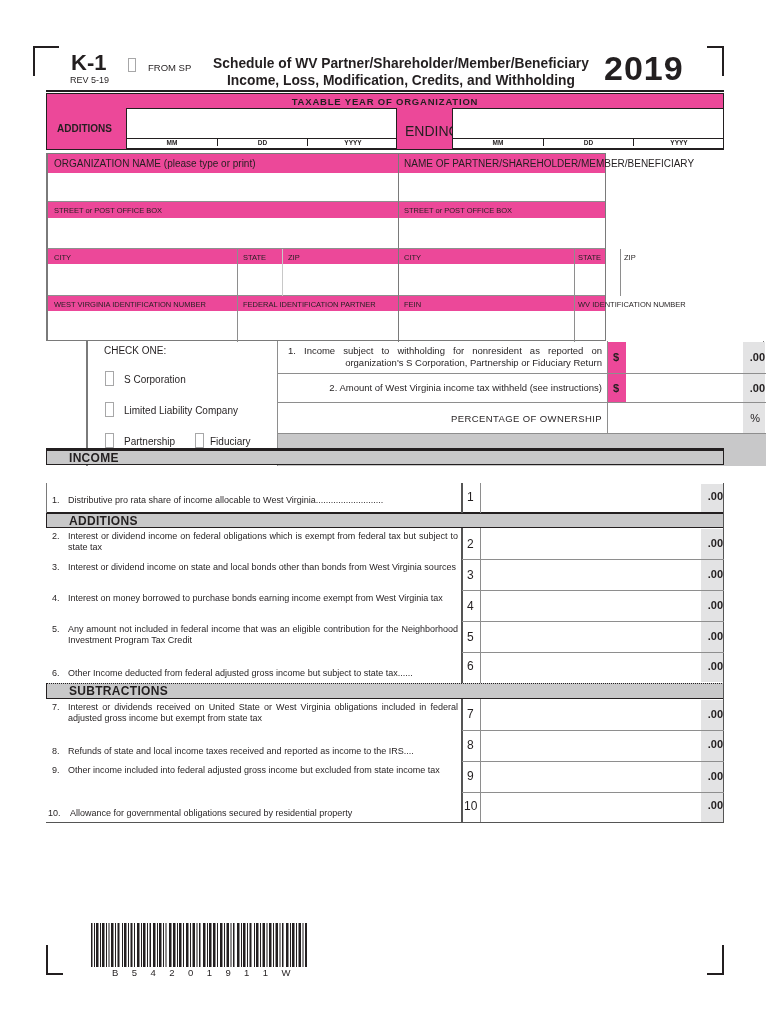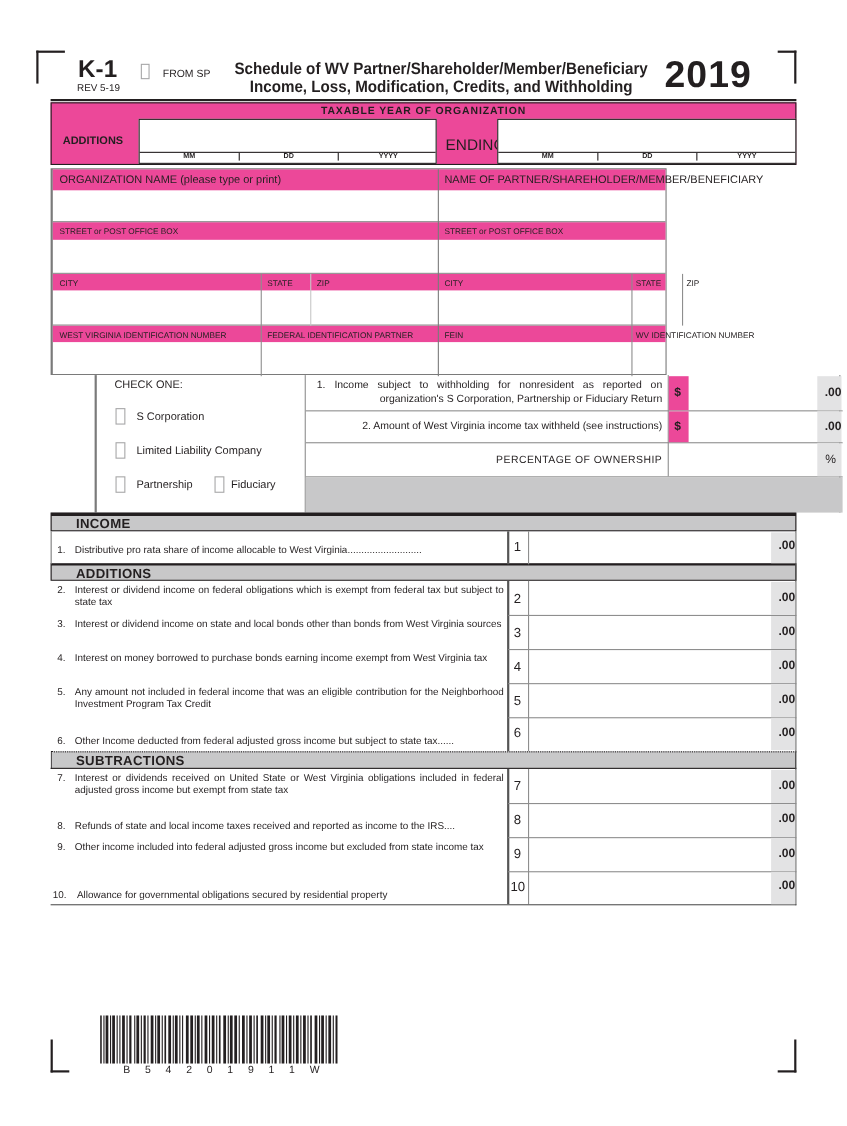--- a/index.html
+++ b/index.html
@@ -161,21 +161,21 @@
   <div class="abs grey" style="left:520px;top:33px;width:18px;height:28px;font-size:11px;font-weight:bold;padding:8px 0 0 5px;">$</div>
   <input class="field" style="left: 539px; top: 33px; width: 115px; height: 28px; text-align: right;" value="">
   <div class="cents" style="left:655px;top:33px;height:28px;padding-top:8px;">.00</div>
 
   <input class="field" style="left: 520px; top: 62px; width: 134px; height: 30px; text-align: right;" value="">
   <div class="cents" style="left:655px;top:62px;height:30px;padding-top:9px;padding-right:5px;font-weight:normal;">%</div>
 
   <div class="abs darkgrey" style="left:190px;top:93px;width:488px;height:32px;"></div>
 </div>
 
-<div class="sec-hdr" style="top:466px;border-top:3px solid #231f20;height:17px;">
+<div class="sec-hdr" style="top:448px;border-top:3px solid #231f20;height:17px;">
   <span>INCOME</span>
 </div>
 
 <div class="sec-hdr" style="top:512px;">
   <span>ADDITIONS</span>
 </div>
 
 <div class="sec-hdr" style="top:683px;border-top:1px dotted #231f20;">
   <span>SUBTRACTIONS</span>
 </div>

